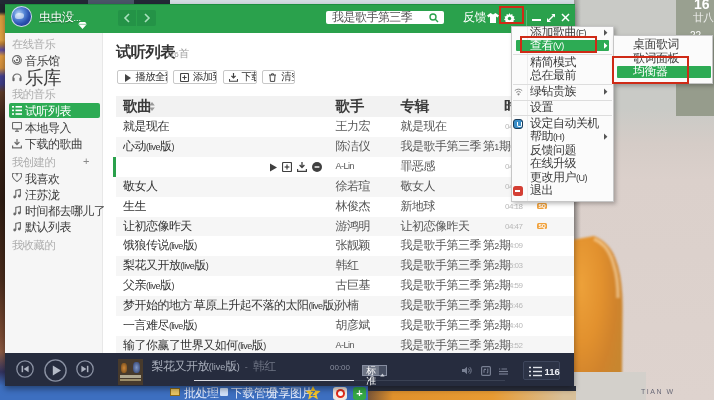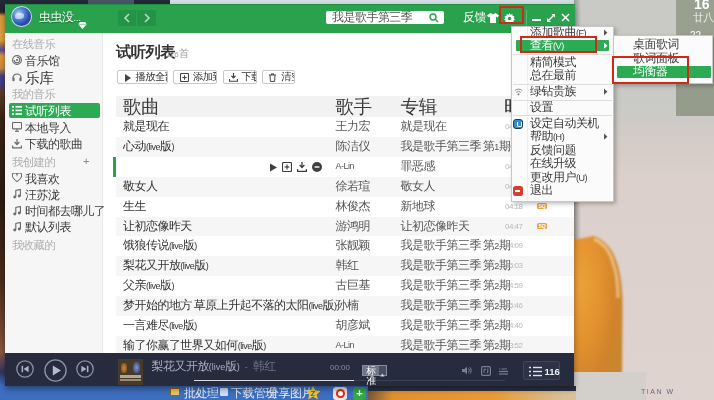--- a/index.html
+++ b/index.html
@@ -113,21 +113,21 @@
         <circle cx="5" cy="5" r="4.4" stroke="#6a6a6a" stroke-width="1.1" fill="none"></circle>
         <path d="M5 2.2 A 2.8 2.8 0 1 1 2.2 5" stroke="#6a6a6a" stroke-width="1.1" fill="none"></path>
         <circle cx="5" cy="5" r="1.1" fill="#6a6a6a"></circle>
       </svg>
 <div class="a" style="left:25px;top:55.5px;font-size:9px;color:#3c3c3c;line-height:10px"><span class="cj">音乐馆</span></div>
 <svg class="a" style="left:12px;top:72px" width="10" height="10">
         <path d="M1 6 A 4 4 0 0 1 9 6" stroke="#6a6a6a" stroke-width="1.2" fill="none"></path>
         <rect x="0.4" y="5.6" width="2.2" height="3.6" rx="1" fill="#6a6a6a"></rect>
         <rect x="7.4" y="5.6" width="2.2" height="3.6" rx="1" fill="#6a6a6a"></rect>
       </svg>
-<div class="a" style="left:25px;top:72.5px;font-size:11px;color:#3c3c3c;line-height:10px"><span class="cj">乐库</span></div>
+<div class="a" style="left:25px;top:72.5px;font-size:14px;color:#3c3c3c;line-height:10px"><span class="cj">乐库</span></div>
 <div class="a" style="left:12px;top:90px;font-size:8.5px;color:#adadad;line-height:9px"><span class="cj">我的音乐</span></div>
 <div class="a" style="left:8.5px;top:103px;width:91px;height:15px;background:#2dab54;border-radius:2px"></div>
 <svg class="a" style="left:12px;top:106px" width="10" height="9">
         <g fill="#fff">
           <rect x="0" y="0" width="2" height="1.6"></rect>
           <rect x="3.5" y="0" width="6.5" height="1.6"></rect>
           <rect x="0" y="3.6" width="2" height="1.6"></rect>
           <rect x="3.5" y="3.6" width="6.5" height="1.6"></rect>
           <rect x="0" y="7.2" width="2" height="1.6"></rect>
           <rect x="3.5" y="7.2" width="6.5" height="1.6"></rect>
@@ -187,21 +187,21 @@
           <path d="M4.5 0 L4.5 4.6 M2.4 2.8 L4.5 5 6.6 2.8" stroke="#444" stroke-width="1.2" fill="none"></path>
           <path d="M0.5 6 L0.5 8.2 8.5 8.2 8.5 6" stroke="#444" stroke-width="1.1" fill="none"></path>
         </svg><span><span class="cj">下载</span></span></div>
 <div class="a btn" style="left:262.2px;width:33px"><svg width="9" height="9" style="margin:2.5px 0 0 5px">
           <path d="M1 2 L8 2 M3.5 2 L3.5 0.8 5.5 0.8 5.5 2 M2 2 L2.4 8.4 6.6 8.4 7 2" stroke="#444" stroke-width="1" fill="none"></path>
         </svg><span><span class="cj">清空</span></span></div>
 <style>
 .btn{top:69.7px;height:14px;border:1px solid #c8c8c8;border-radius:2px;background:#fff;box-sizing:border-box;white-space:nowrap;overflow:hidden;font-size:0}
 .btn svg{float:left}
 .btn span{display:inline-block;vertical-align:top;font-size:8.6px;color:#333;line-height:12.5px;margin-left:2px;letter-spacing:-0.6px}
-.hdr{position:absolute;top:0;font-size:14px;font-weight:normal;color:#3a3a3a;line-height:21px;letter-spacing:-0.4px}
+.hdr{position:absolute;top:0;font-size:11px;font-weight:bold;color:#3a3a3a;line-height:21px;letter-spacing:-0.4px}
 .row{position:absolute;left:0;width:458px;height:19.9px}
 .row div{position:absolute;font-size:9px;color:#333;line-height:19.9px;white-space:nowrap;letter-spacing:-0.5px}
 .row .ar,.row .al{color:#565656}
 .row .tm{color:#b8b8b8;font-size:8px}
 .row .sq{position:absolute;left:421px;top:6.5px;width:10px;height:6px;background:#f0a23e;border-radius:1.5px;color:#fff;font-size:5px;font-weight:bold;text-align:center;line-height:6px;letter-spacing:0}
 </style>
 </div>
 <div id="table" class="a" style="left:116px;top:96px;width:458px;height:257px;overflow:hidden">
 <div class="a" style="left:0;top:0;width:458px;height:21px;background:#f2f2f2">
 <div class="hdr" style="left:7px"><span class="cj">歌曲</span></div>

